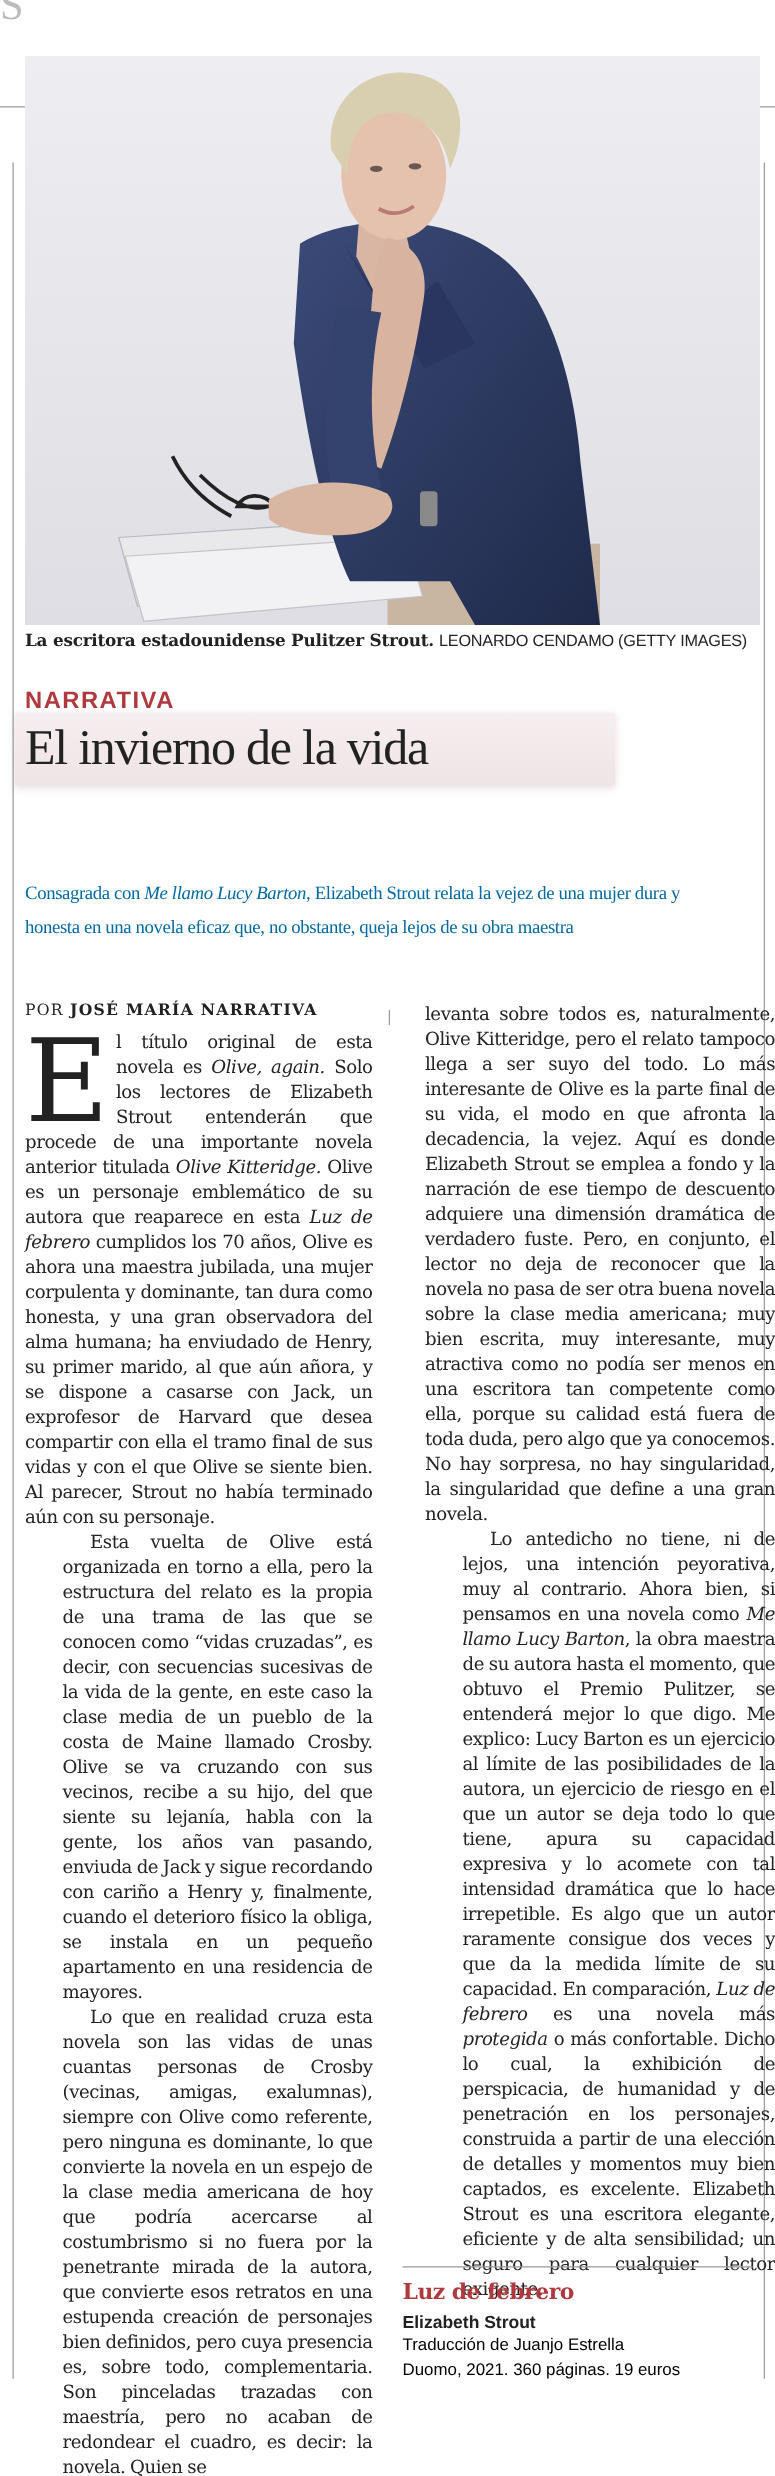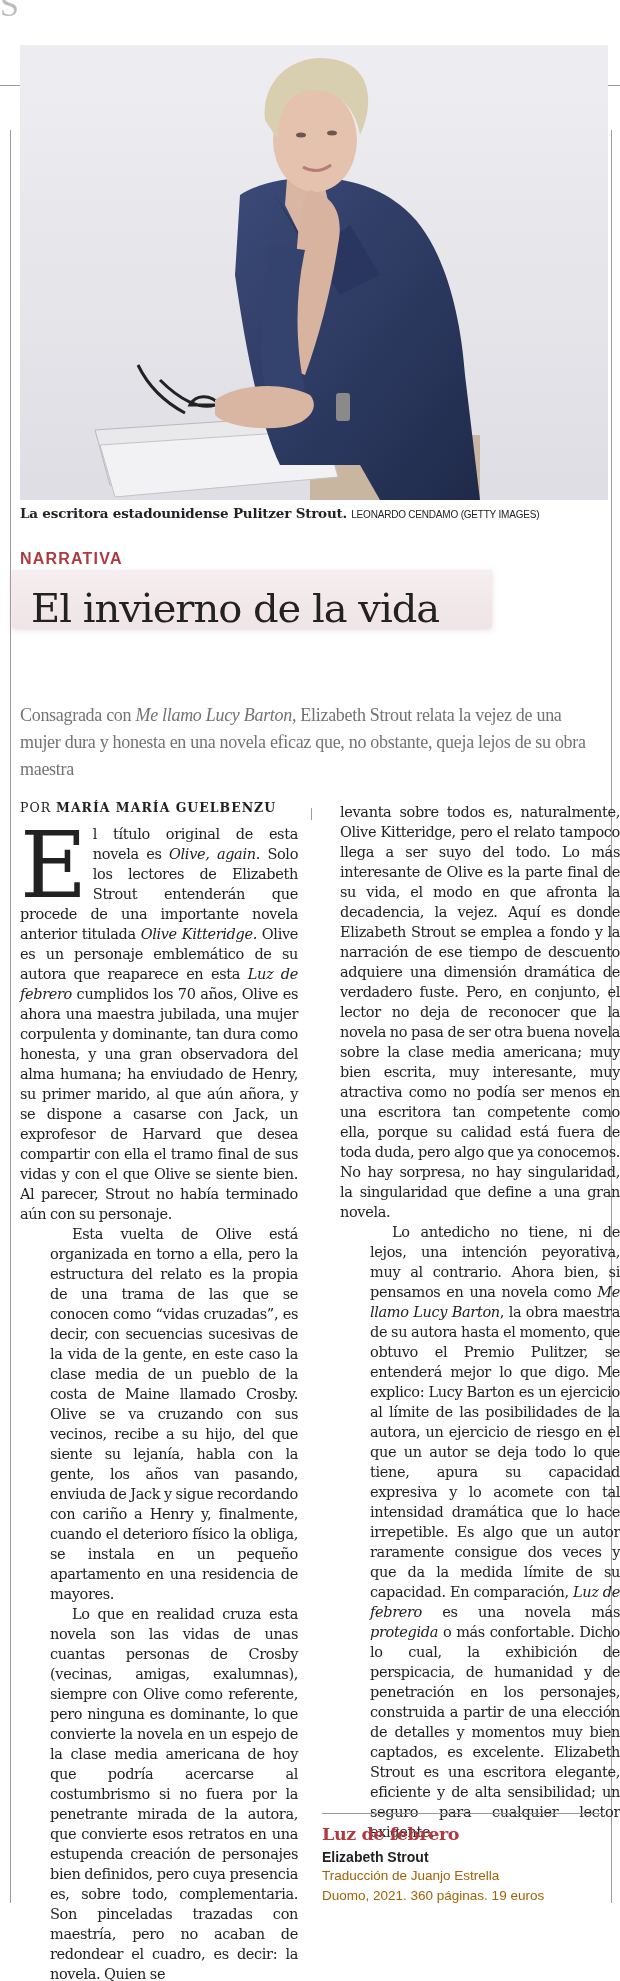--- a/index.html
+++ b/index.html
@@ -9,46 +9,46 @@
   .hrule-right { position: absolute; left: 607px; top: 85px; width: 13px; height: 1px; background: #9a9a9a; }
   .frame-left { position: absolute; left: 10px; top: 130px; width: 1px; height: 1773px; background: #9c9c9c; }
   .frame-right { position: absolute; left: 611px; top: 130px; width: 1px; height: 1773px; background: #9c9c9c; }
 
   .photo { position: absolute; left: 20px; top: 45px; width: 588px; height: 455px; overflow: hidden;
     background: linear-gradient(180deg, #ecebef 0%, #e6e6ea 60%, #dcdce2 100%); }
   .photo svg { display: block; }
 
   .caption { position: absolute; left: 20px; top: 505px; width: 590px; font-size: 13px; white-space: nowrap; }
   .caption-main { font-family: "DejaVu Serif", serif; font-weight: bold; color: #222; font-size: 13.5px; letter-spacing: -0.2px; }
-  .caption-credit { font-family: "Liberation Sans", sans-serif; font-size: 10px; color: #222; letter-spacing: -0.2px; }
+  .caption-credit { font-family: "Liberation Sans", sans-serif; font-size: 13px; color: #222; letter-spacing: -0.2px; }
 
-  .section-label { position: absolute; left: 20px; top: 550px; font-family: "Liberation Sans", sans-serif; font-weight: bold; font-size: 16px; letter-spacing: 1.2px; color: #b0393e; }
+  .section-label { position: absolute; left: 20px; top: 550px; font-family: "Liberation Sans", sans-serif; font-weight: bold; font-size: 19px; letter-spacing: 1.2px; color: #b0393e; }
   .title-box { position: absolute; left: 12px; top: 570px; width: 480px; height: 58px;
     background: linear-gradient(180deg, #f6eef0 0%, #efe4e6 100%); box-shadow: 0 2px 6px rgba(160,120,130,0.25); }
   .title { position: absolute; left: 20px; top: 574px; font-family: "DejaVu Serif", serif; font-size: 40px; color: #222; letter-spacing: -1px; white-space: nowrap; }
 
-  .subtitle { position: absolute; left: 20px; top: 702px; width: 570px; font-family: "Liberation Serif", serif; font-size: 18px; line-height: 27px; color: #737373; letter-spacing: -0.3px; }
+  .subtitle { position: absolute; left: 20px; top: 702px; width: 570px; font-family: "Liberation Serif", serif; font-size: 15px; line-height: 27px; color: #0369a1; letter-spacing: -0.3px; }
   .subtitle i { font-style: italic; }
 
   .byline { position: absolute; left: 20px; top: 800px; font-family: "DejaVu Serif", serif; font-size: 12.5px; letter-spacing: 1px; color: #222; white-space: nowrap; }
   .byline b { font-weight: bold; }
   .col-tick { position: absolute; left: 311px; top: 808px; width: 1px; height: 12px; background: #9c9c9c; }
 
   .col { position: absolute; font-family: "DejaVu Serif", serif; font-size: 14.5px; line-height: 20px; color: #222; text-align: justify; hyphens: manual; letter-spacing: -0.35px; word-spacing: -0.5px; }
   .col-left { left: 20px; top: 824px; width: 278px; }
   .col-right { left: 340px; top: 802px; width: 280px; }
   .col p { margin: 0; }
   .col p.indent { text-indent: 22px; margin-left: 30px; }
   .dropcap { float: left; font-family: "DejaVu Serif", serif; font-size: 92px; line-height: 74px; margin: 5px 6px 0 0; color: #222; }
   .col i { font-style: italic; }
 
   .info-rule { position: absolute; left: 322px; top: 1813px; width: 280px; height: 1px; background: #9a9a9a; }
   .info-title { position: absolute; left: 322px; top: 1824px; font-family: "DejaVu Serif", serif; font-weight: bold; font-size: 17.5px; color: #b0393e; letter-spacing: -0.4px; white-space: nowrap; }
   .info-author { position: absolute; left: 322px; top: 1849px; font-family: "Liberation Sans", sans-serif; font-weight: bold; font-size: 14px; color: #222; white-space: nowrap; }
-  .info-line { position: absolute; left: 322px; font-family: "Liberation Sans", sans-serif; font-size: 13.5px; color: #a16207; white-space: nowrap; }
+  .info-line { position: absolute; left: 322px; font-family: "Liberation Sans", sans-serif; font-size: 13.5px; color: #000000; white-space: nowrap; }
   .info-trans { top: 1868px; }
   .info-pub { top: 1888px; }
 </style>
 </head>
 <body>
 
 <div class="top-glyph">S</div>
 <div class="hrule-left"></div>
 <div class="hrule-right"></div>
 <div class="frame-left"></div>
@@ -97,25 +97,25 @@
   </svg>
 </div>
 
 <div class="caption">
   <span class="caption-main">La escritora estadounidense Pulitzer Strout.</span>
   <span class="caption-credit">LEONARDO CENDAMO (GETTY IMAGES)</span>
 </div>
 
 <div class="section-label">NARRATIVA</div>
 <div class="title-box"></div>
-<h1 class="title" style="margin:11px;font-weight:normal;">El invierno de la vida</h1>
+<h1 class="title" style="margin:0;font-weight:normal;font-family:Liberation Serif, serif;">El invierno de la vida</h1>
 
 <div class="subtitle"><span>Consagrada con </span><i>Me llamo Lucy Barton,</i><span> Elizabeth Strout relata la vejez de una mujer dura y honesta en una novela eficaz que, no obstante, queja lejos de su obra maestra</span></div>
 
-<div class="byline"><span>POR </span><b>MARÍA MARÍA GUELBENZU</b></div>
+<div class="byline"><span>POR </span><b>JOSÉ MARÍA NARRATIVA</b></div>
 <div class="col-tick"></div>
 
 <div class="col col-left">
   <p><span class="dropcap">E</span><span id="p1"><span>l título original de esta novela es </span><i>Olive, again.</i><span> Solo los lectores de Elizabeth Strout entenderán que procede de una importante novela anterior titulada </span><i>Olive Kitteridge.</i><span> Olive es un personaje emblemático de su autora que reaparece en esta </span><i>Luz de febrero</i><span> cumplidos los 70 años, Olive es ahora una maestra jubilada, una mujer corpulenta y dominante, tan dura como honesta, y una gran observadora del alma humana; ha enviudado de Henry, su primer marido, al que aún añora, y se dispone a casarse con Jack, un exprofesor de Harvard que desea compartir con ella el tramo final de sus vidas y con el que Olive se siente bien. Al parecer, Strout no había terminado aún con su personaje.</span></span></p>
   <p class="indent">Esta vuelta de Olive está organizada en torno a ella, pero la estructura del relato es la propia de una trama de las que se conocen como “vidas cruzadas”, es decir, con secuencias sucesivas de la vida de la gente, en este caso la clase media de un pueblo de la costa de Maine llamado Crosby. Olive se va cruzando con sus vecinos, recibe a su hijo, del que siente su lejanía, habla con la gente, los años van pasando, enviuda de Jack y sigue recordando con cariño a Henry y, finalmente, cuando el deterioro físico la obliga, se instala en un pequeño apartamento en una residencia de mayores.</p>
   <p class="indent">Lo que en realidad cruza esta novela son las vidas de unas cuantas personas de Crosby (vecinas, amigas, exalumnas), siempre con Olive como referente, pero ninguna es dominante, lo que convierte la novela en un espejo de la clase media americana de hoy que podría acercarse al costumbrismo si no fuera por la penetrante mirada de la autora, que convierte esos retratos en una estupenda creación de personajes bien definidos, pero cuya presencia es, sobre todo, complementaria. Son pinceladas trazadas con maestría, pero no acaban de redondear el cuadro, es decir: la novela. Quien se</p>
 </div>
 
 <div class="col col-right">
   <p>levanta sobre todos es, naturalmente, Olive Kitteridge, pero el relato tampoco llega a ser suyo del todo. Lo más interesante de Olive es la parte final de su vida, el modo en que afronta la decadencia, la vejez. Aquí es donde Elizabeth Strout se emplea a fondo y la narración de ese tiempo de descuento adquiere una dimensión dramática de verdadero fuste. Pero, en conjunto, el lector no deja de reconocer que la novela no pasa de ser otra buena novela sobre la clase media americana; muy bien escrita, muy interesante, muy atractiva como no podía ser menos en una escritora tan competente como ella, porque su calidad está fuera de toda duda, pero algo que ya conocemos. No hay sorpresa, no hay singularidad, la singularidad que define a una gran novela.</p>

